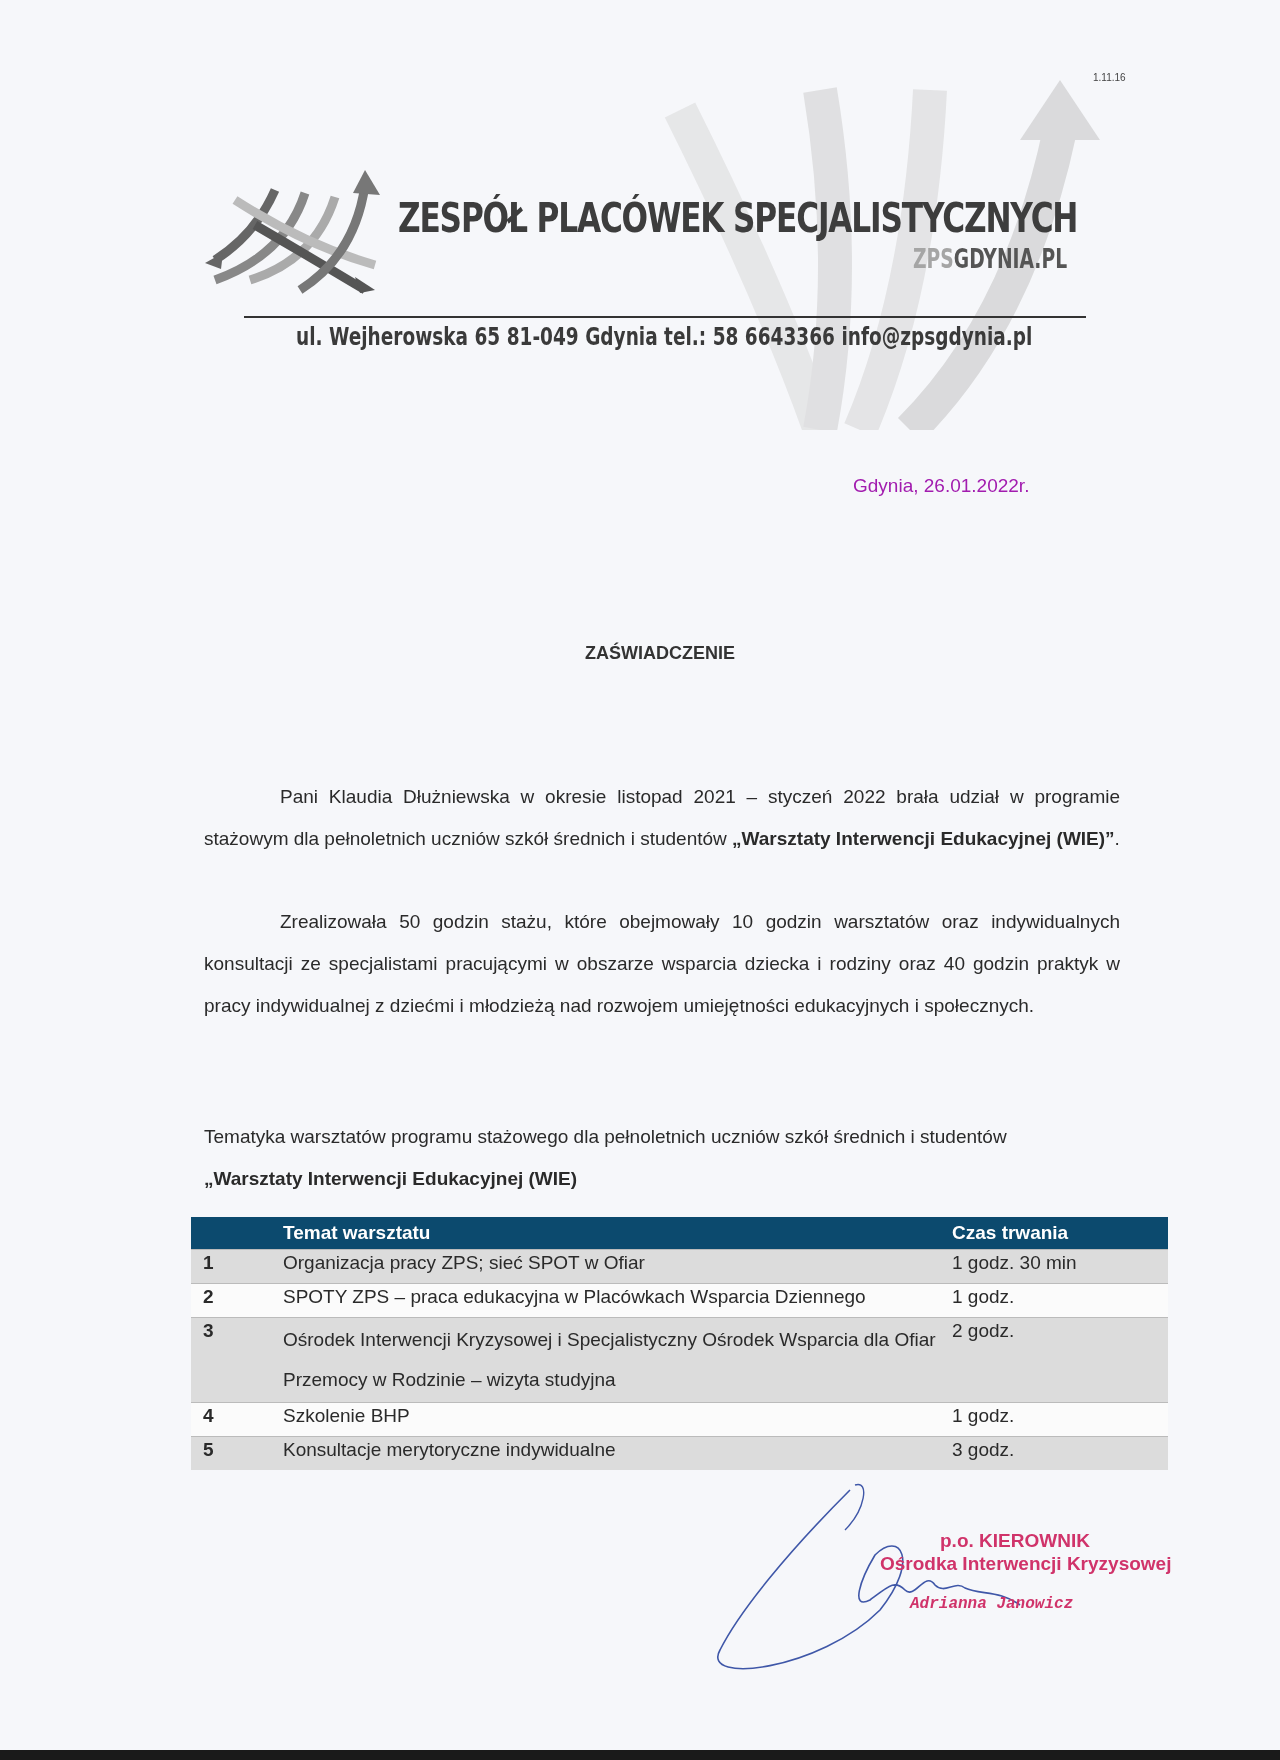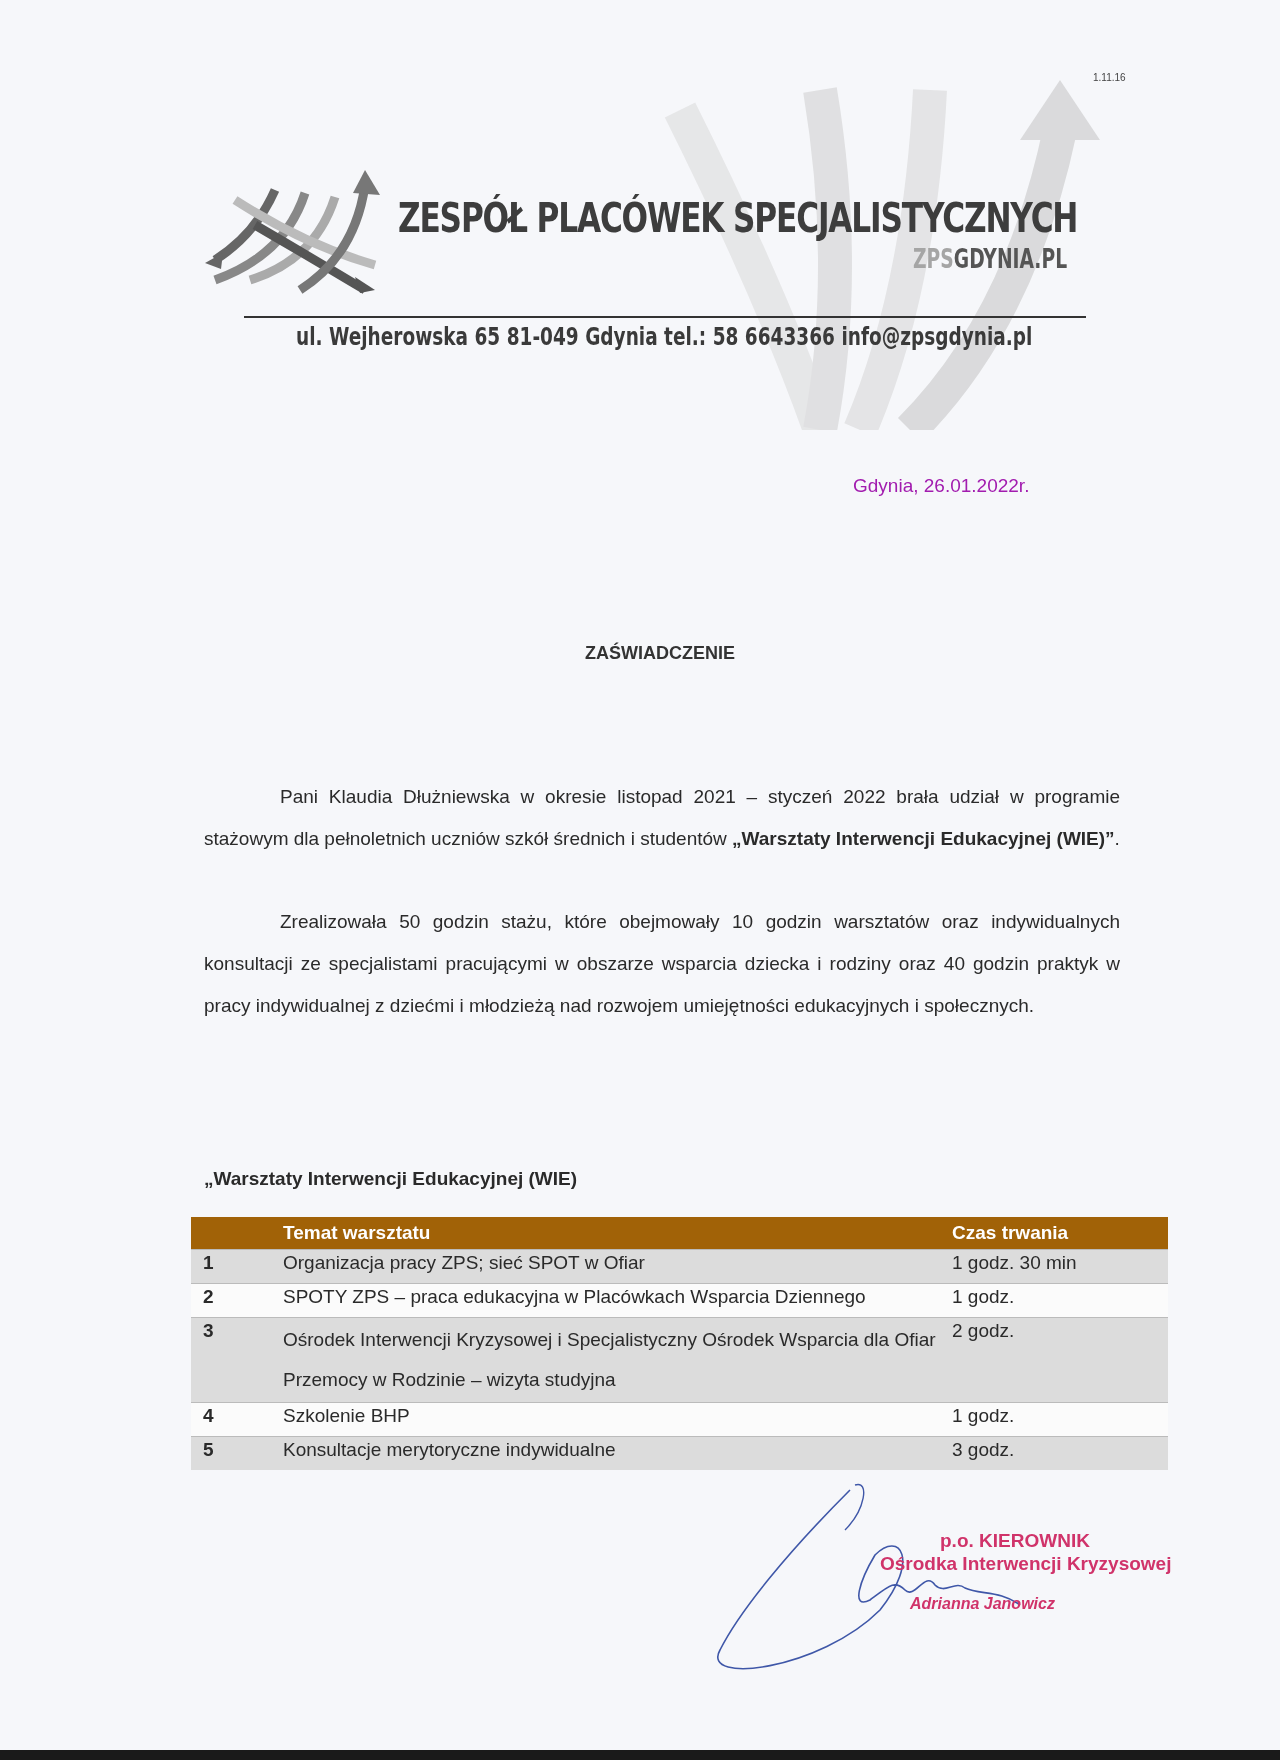--- a/index.html
+++ b/index.html
@@ -36,31 +36,31 @@
     .date { position: absolute; left: 853px; top: 475px; font-size: 19px; color: #a21caf; }
     .doc-title { position: absolute; left: 0; width: 1320px; top: 643px; text-align: center; font-weight: bold; font-size: 18px; color: #333; }
     .body-text { position: absolute; left: 188px; width: 948px; font-size: 19px; color: #2a2a2a; }
     .para { line-height: 42px; text-align: justify; margin: 16px; }
     .para .indent { display: inline-block; width: 76px; }
     .p1 { top: 760px; }
     .p2 { top: 885px; }
     .p3 { top: 1100px; }
     .bold { font-weight: bold; }
     table.topics { position: absolute; left: 191px; top: 1217px; width: 977px; border-collapse: collapse; font-size: 19px; color: #2a2a2a; }
-    table.topics th { background: #a16207; color: #fff; text-align: left; font-weight: bold; height: 32px; padding: 0 6px; }
+    table.topics th { background: #0c4a6e; color: #fff; text-align: left; font-weight: bold; height: 32px; padding: 0 6px; }
     table.topics td { padding: 2px 6px; height: 29px; vertical-align: top; border-top: 1px solid #bbb; }
     table.topics tr.odd td { background: #dcdcdc; }
     table.topics tr.even td { background: #fbfbfb; }
     .col-num { width: 68px; font-weight: bold; padding-left: 12px !important; }
     .col-dur { width: 210px; margin-top: 24px; }
     .sign { position: absolute; left: 700px; top: 1470px; width: 420px; height: 200px; }
     .stamp { position: absolute; color: #d0336a; font-size: 19px; font-weight: bold; white-space: nowrap; }
     .stamp-role { left: 940px; top: 1530px; }
     .stamp-unit { left: 880px; top: 1553px; }
-    .stamp-name { left: 910px; top: 1595px; font-family: Liberation Sans, sans-serif; font-style: italic; font-size: 16px; }
+    .stamp-name { left: 910px; top: 1595px; font-family: Liberation Mono, monospace; font-style: italic; font-size: 16px; }
     .scan-edge { position: absolute; left: 0; right: 0; bottom: 0; height: 10px; background: #1a1a1a; }
   </style>
 </head>
 <body>
 
 <div class="page">
 
   <svg class="watermark" viewBox="0 0 520 360">
     <g fill="none" stroke="#c9c9c9" stroke-width="34" stroke-linecap="butt">
       <path d="M60 40 Q150 220 200 360" stroke="#dadada"></path>
@@ -98,21 +98,21 @@
 
   <div class="doc-title">ZAŚWIADCZENIE</div>
 
   <div class="body-text p1">
     <p class="para"><span class="indent"></span><span>Pani Klaudia Dłużniewska w okresie listopad 2021 – styczeń 2022 brała udział w programie stażowym dla pełnoletnich uczniów szkół średnich i studentów </span><span class="bold">„Warsztaty Interwencji Edukacyjnej (WIE)”</span><span>.</span></p>
   </div>
   <div class="body-text p2">
     <p class="para"><span class="indent"></span><span>Zrealizowała 50 godzin stażu, które obejmowały 10 godzin warsztatów oraz indywidualnych konsultacji ze specjalistami pracującymi w obszarze wsparcia dziecka i rodziny oraz 40 godzin praktyk w pracy indywidualnej z dziećmi i młodzieżą nad rozwojem umiejętności edukacyjnych i społecznych.</span></p>
   </div>
   <div class="body-text p3">
-    <p class="para"><br><span class="bold">„Warsztaty Interwencji Edukacyjnej (WIE)</span></p>
+    <p class="para"><span>Tematyka warsztatów programu stażowego dla pełnoletnich uczniów szkół średnich i studentów</span><br><span class="bold">„Warsztaty Interwencji Edukacyjnej (WIE)</span></p>
   </div>
 
   <table class="topics">
     <thead>
       <tr>
         <th class="col-num"></th>
         <th>Temat warsztatu</th>
         <th class="col-dur">Czas trwania</th>
       </tr>
     </thead>

